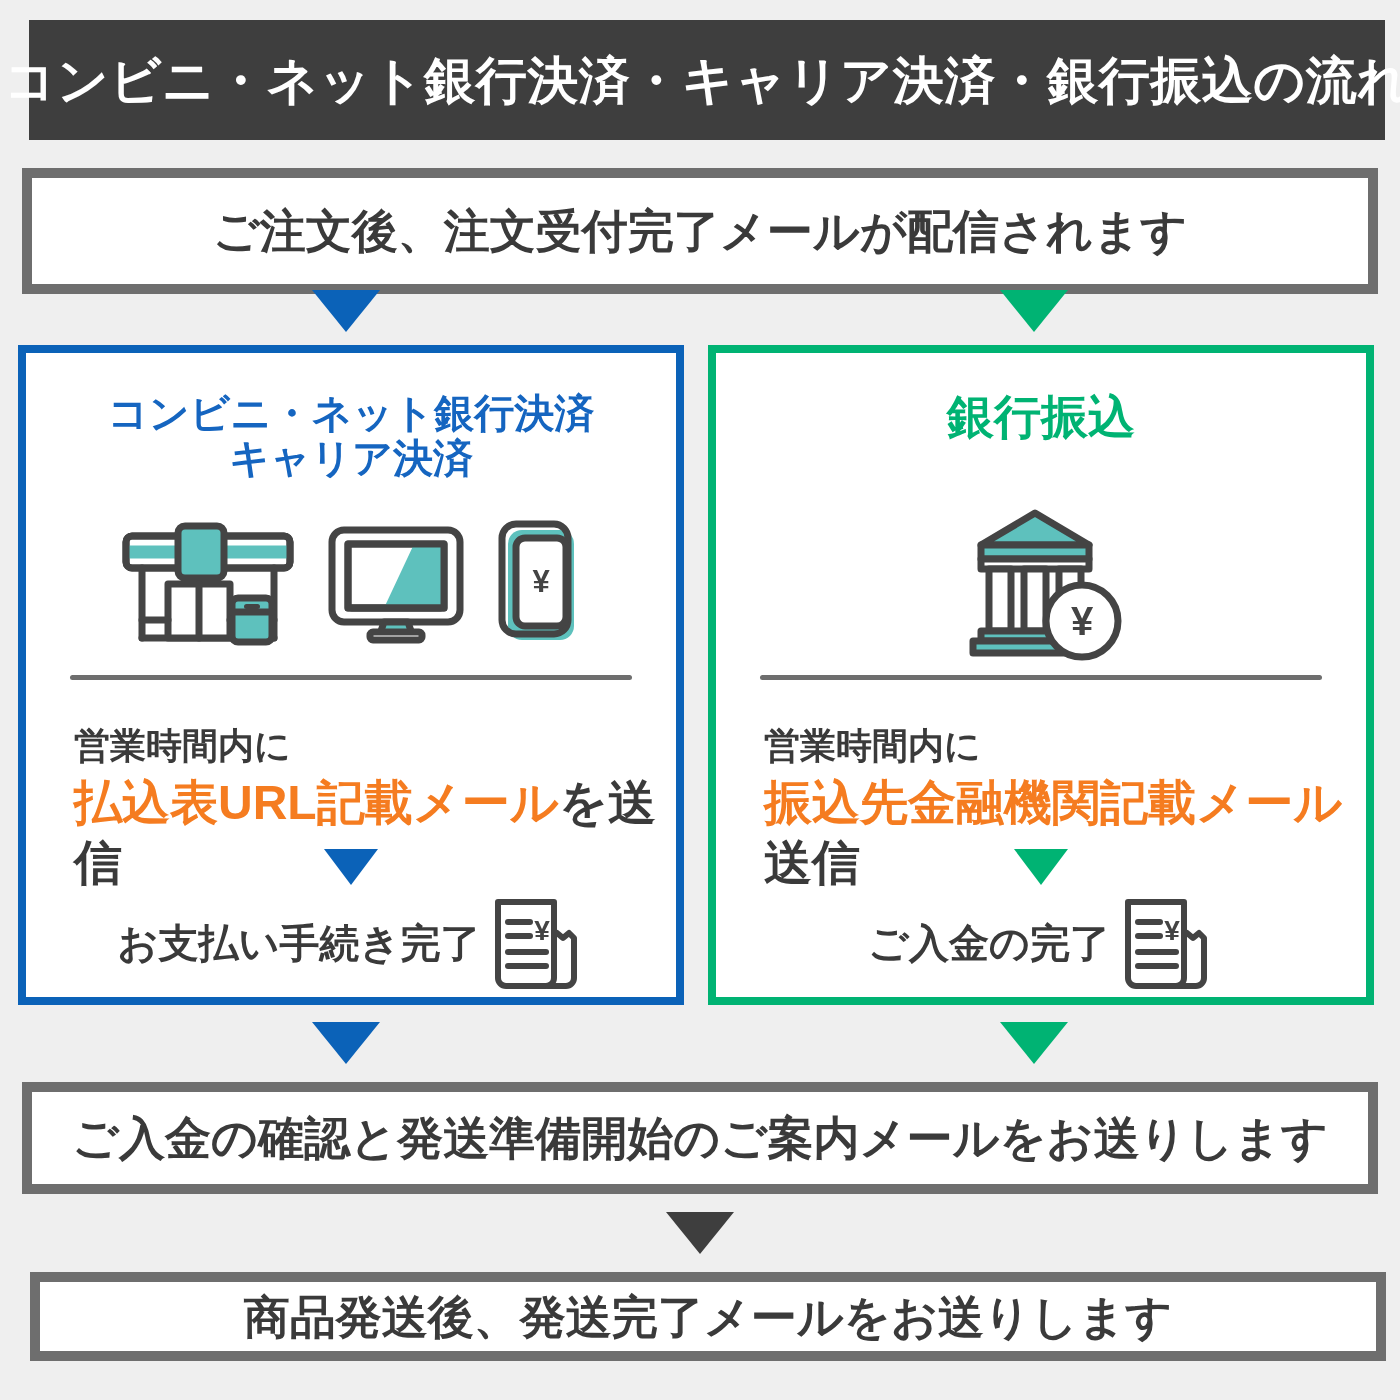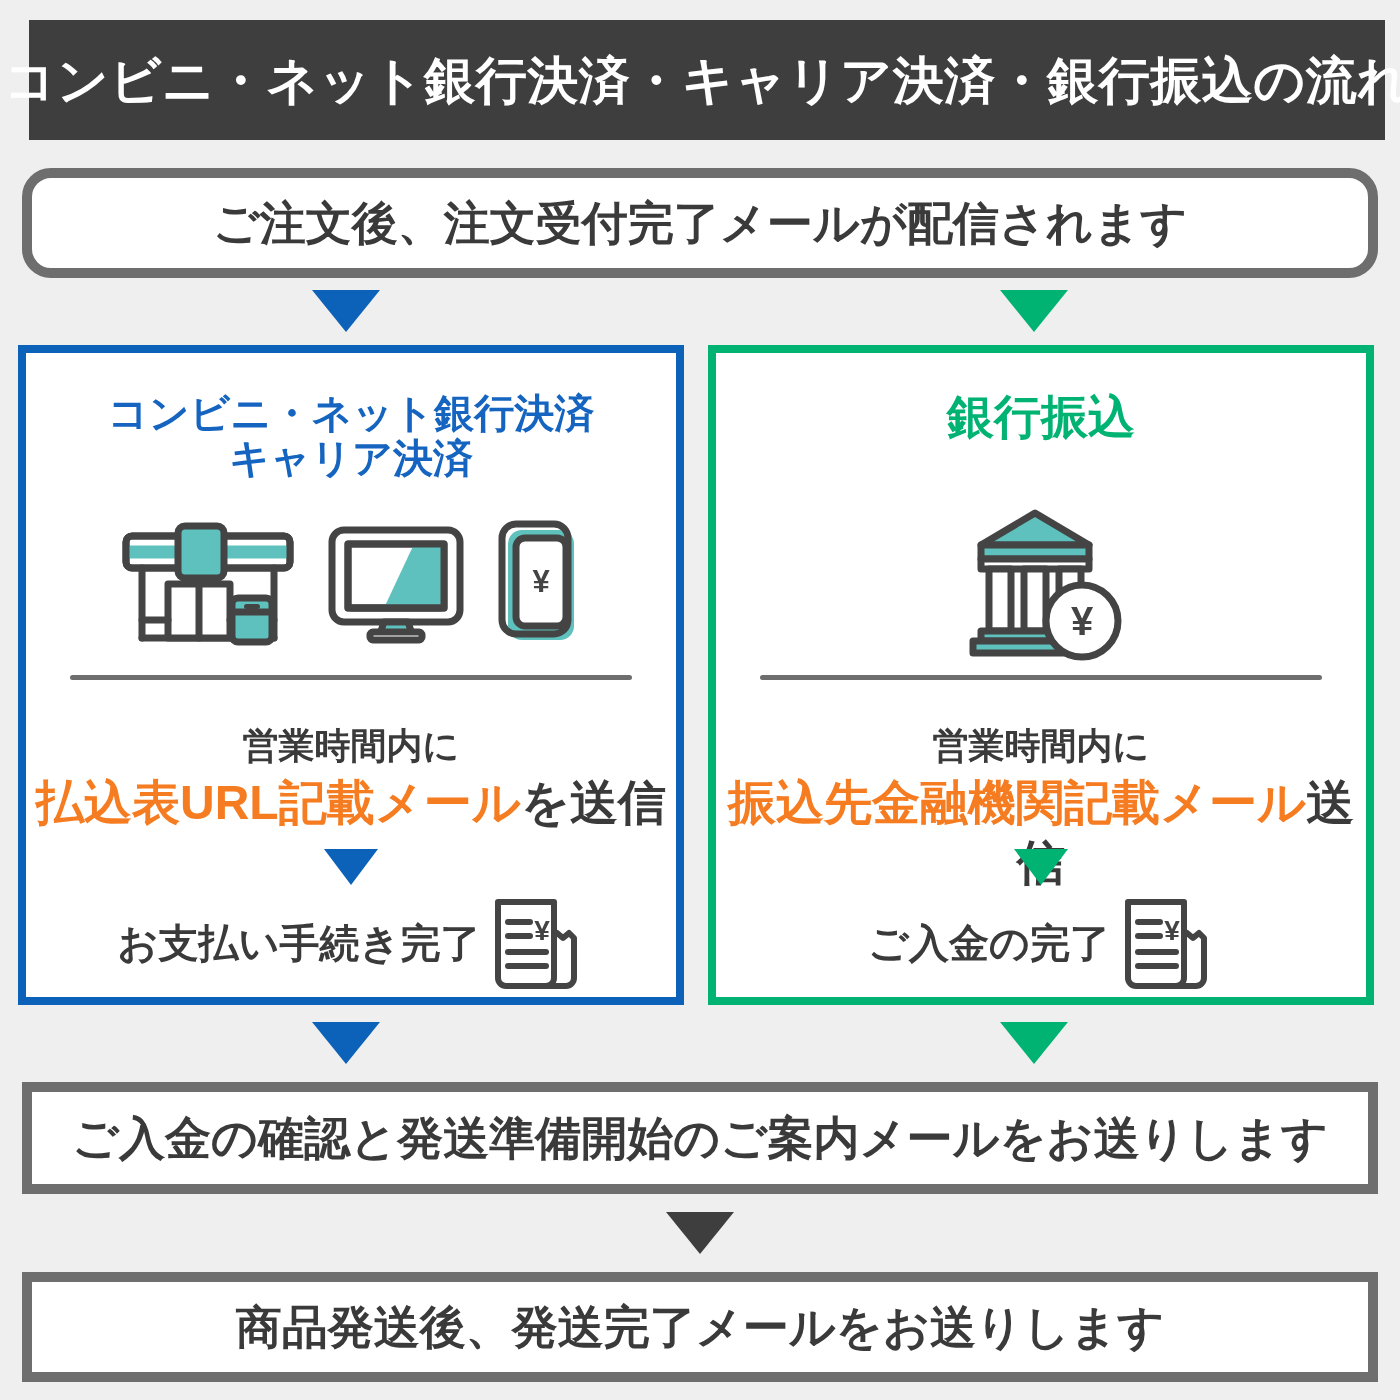--- a/index.html
+++ b/index.html
@@ -27,24 +27,24 @@
   }
 
   
   .gray-box{
     position:absolute;background:#ffffff;border:10px solid #6e6e6e;
     box-sizing:border-box;display:flex;align-items:center;justify-content:center;
   }
   .gray-box .txt{
     color:#3a3a3a;font-size:46px;font-weight:bold;white-space:nowrap;line-height:1;
   }
-  .box-order{left:22px;top:168px;width:1356px;height:110px;border-radius:29px;}
+  .box-order{left:22px;top:168px;width:1356px;height:126px;}
   .box-confirm{left:22px;top:1082px;width:1356px;height:112px;}
   .box-confirm .txt{font-size:46px;}
-  .box-shipped{left:22px;top:1272px;width:1356px;height:110px;}
+  .box-shipped{left:30px;top:1272px;width:1356px;height:89px;}
 
   
   .tri{position:absolute;width:0;height:0;border-left:34px solid transparent;border-right:34px solid transparent;}
   .tri.blue{border-top:42px solid #0b62b8;}
   .tri.green{border-top:42px solid #00b373;}
   .tri.dark{border-top:42px solid #3e3e3e;}
   .tri-top-left{left:312px;top:290px;}
   .tri-top-right{left:1000px;top:290px;}
   .tri-bot-left{left:312px;top:1022px;}
   .tri-bot-right{left:1000px;top:1022px;}
@@ -77,22 +77,22 @@
   .icon-row-single{
     position:absolute;left:0;right:0;top:150px;height:160px;
     display:flex;align-items:center;justify-content:center;
   }
 
   .divider{
     position:absolute;left:44px;right:44px;top:322px;height:5px;border-radius:3px;background:#6e6e6e;
   }
 
   .panel-note{
-    position:absolute;left:0;right:0;top:370px;text-align:center;
-    font-size:37px;font-weight:bold;color:#3a3a3a;line-height:1.25;
+    position:absolute;left:0;right:0;top:370px;text-align:left;
+    font-size:37px;font-weight:bold;color:#3a3a3a;line-height:1.25;padding-left:48px;
   }
   .panel-note .hl{color:#f57c20;}
   .panel-note .l1{font-size:36px;}
   .panel-note .l2{font-size:48px;display:block;margin-top:4px;}
 
   .panel-arrow{position:absolute;left:50%;transform:translateX(-50%);top:496px;}
 
   .done-row{
     position:absolute;left:0;right:0;top:540px;height:100px;
     display:flex;align-items:center;justify-content:center;gap:8px;

